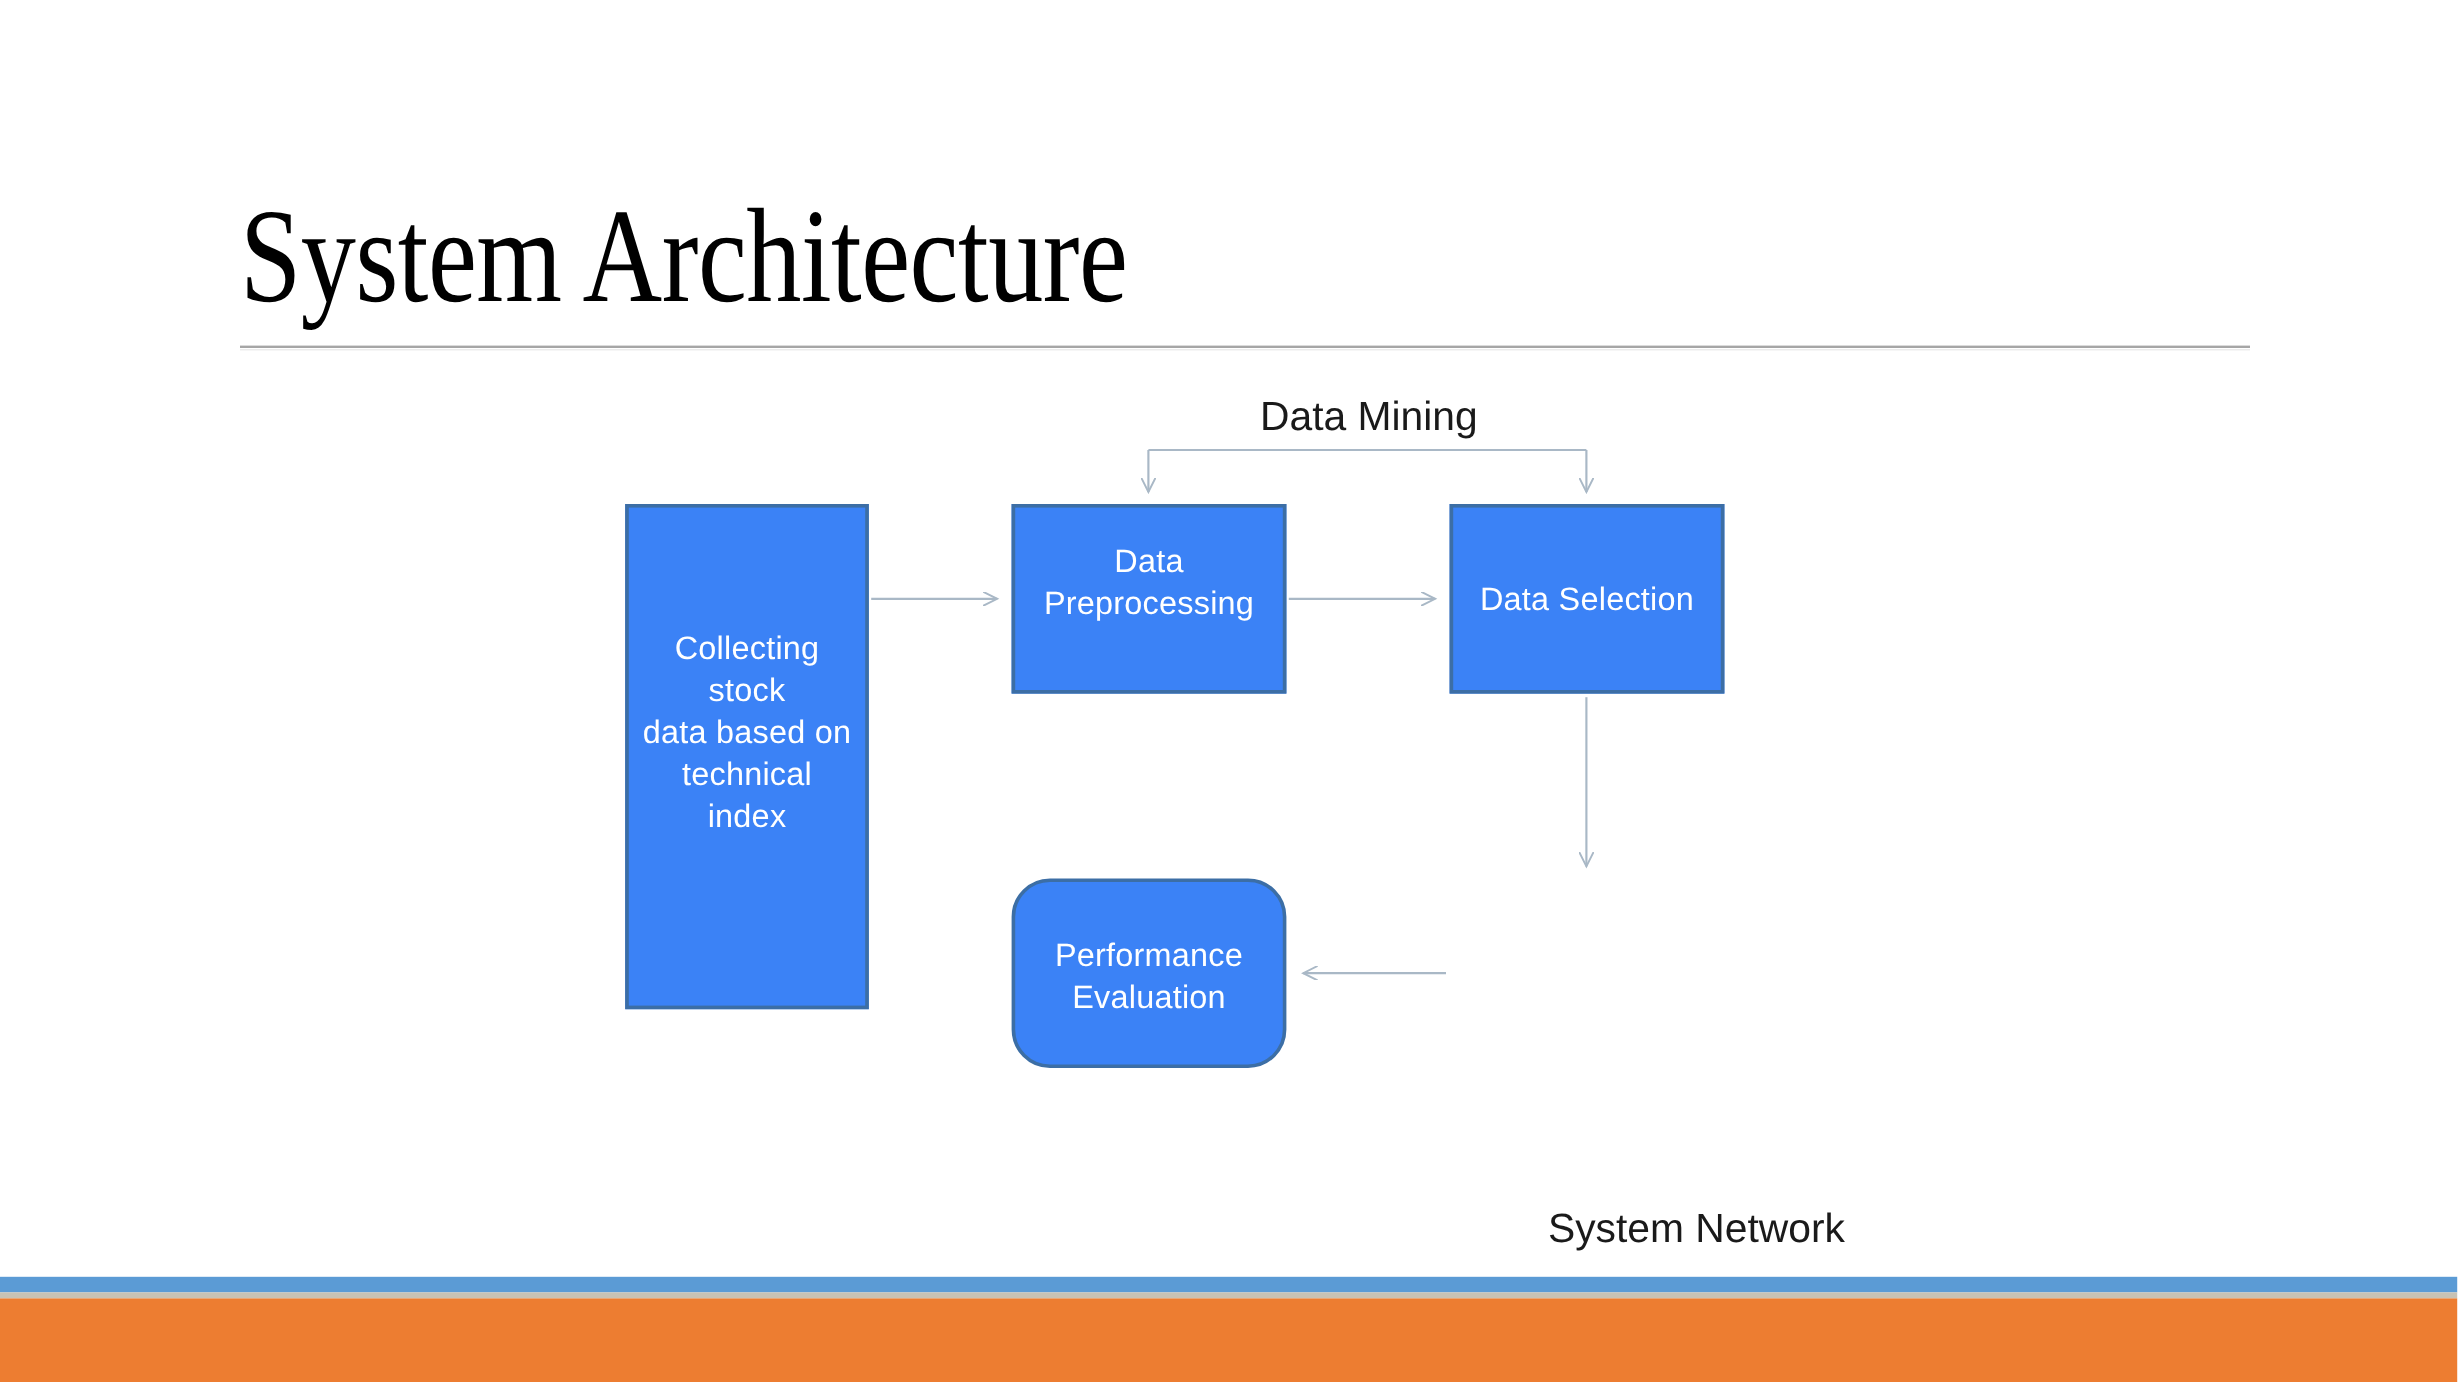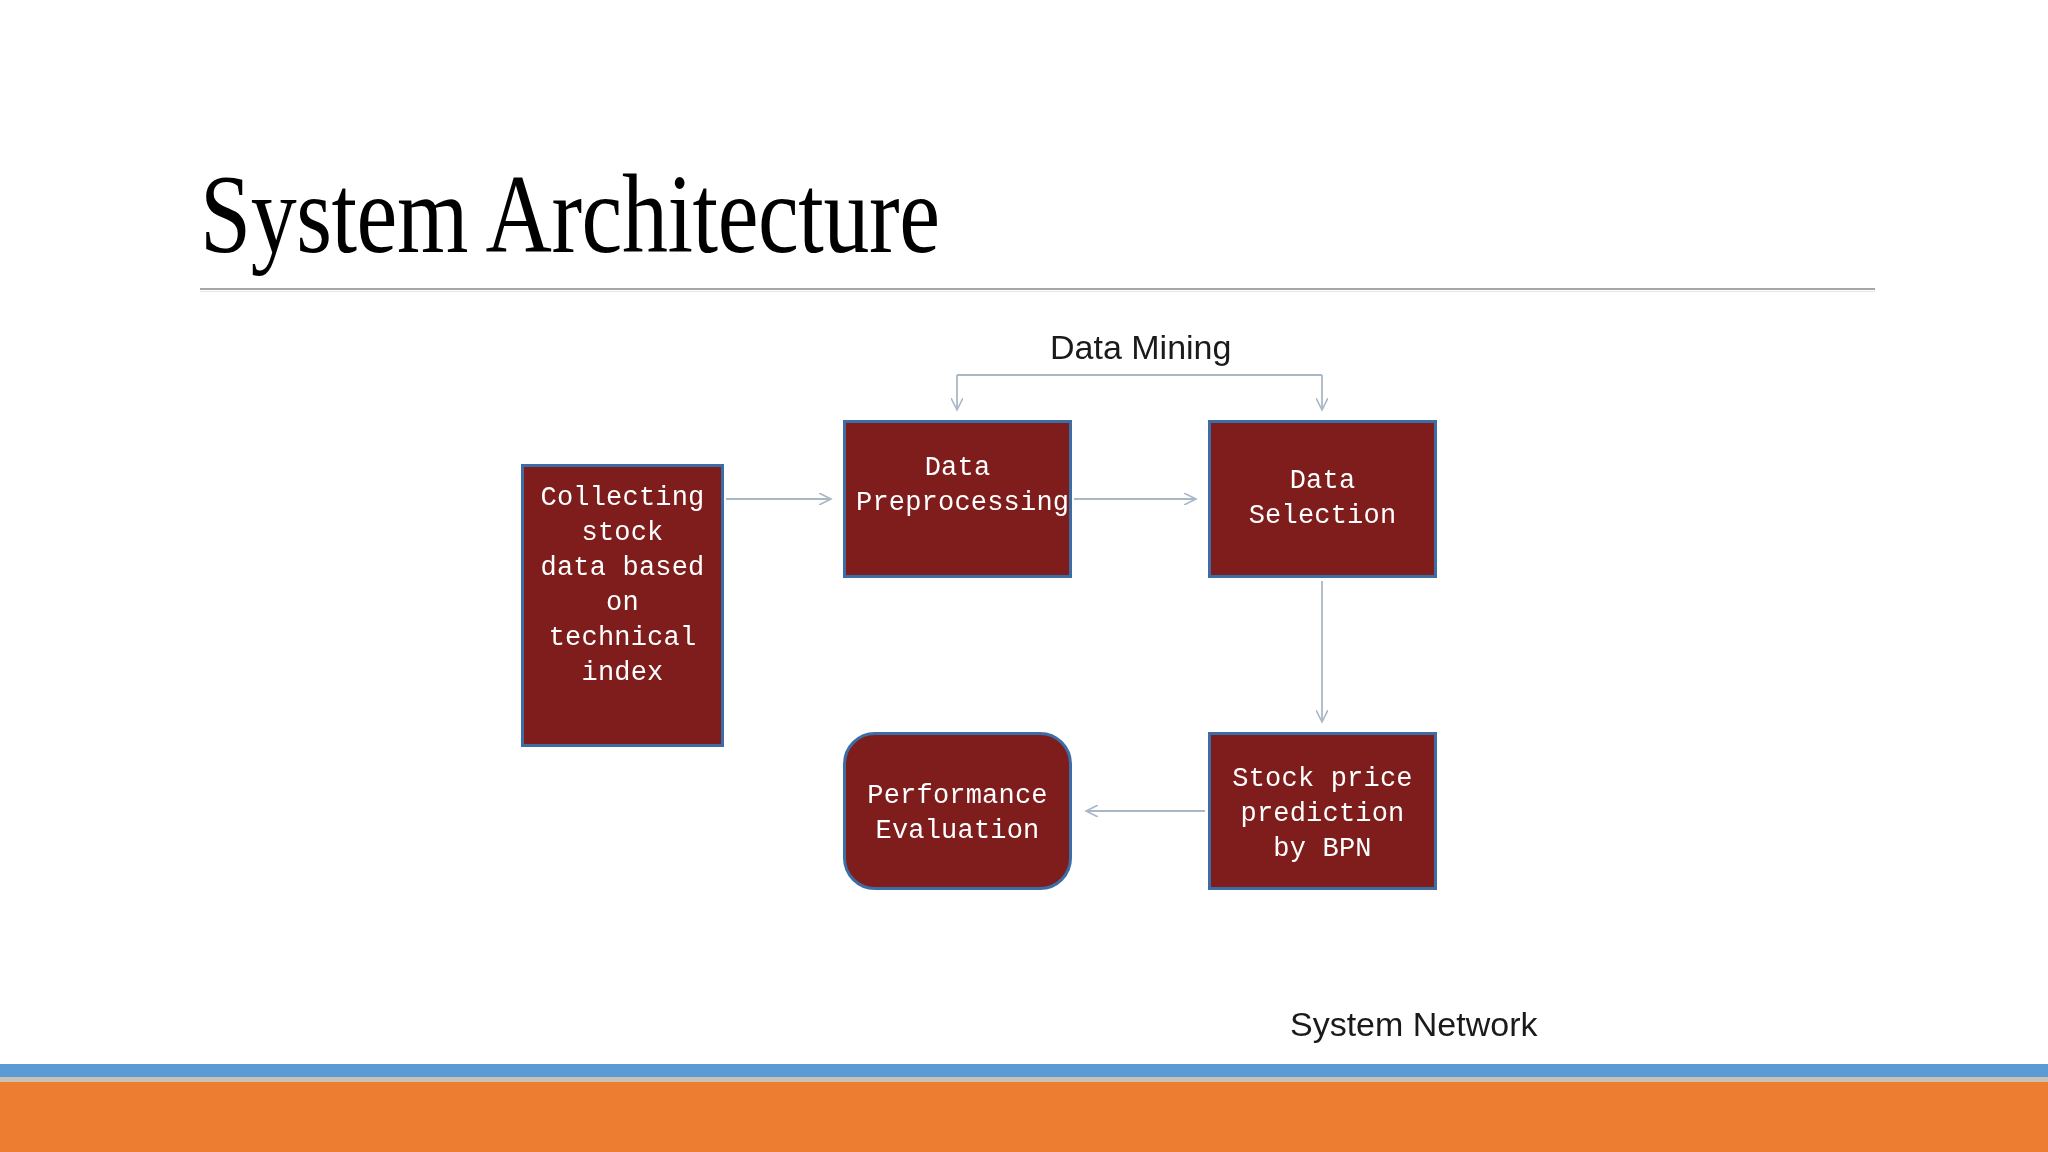--- a/index.html
+++ b/index.html
@@ -73,40 +73,40 @@
     left: 0;
     top: 0;
     width: 2048px;
     height: 760px;
   }
 
   
   .proc-box {
     position: absolute;
     box-sizing: border-box;
-    background: #7f1d1d;
+    background: #3b82f6;
     border: 3px solid #3C6EA5;
     display: flex;
     align-items: center;
     justify-content: center;
     text-align: center;
     color: #ffffff;
-    font-family: Liberation Mono, monospace;
+    font-family: Liberation Sans, sans-serif;
     font-size: 27px;
     line-height: 35px;
     letter-spacing: 0.2px;
     padding: 0 10px;
   }
   .proc-box .box-label {
     display: block;
     width: 100%;
     white-space: pre-line;
   }
 
-  #box-collecting   { left: 521px;  top: 120px; width: 203px; height: 283px; margin-top: 44px; }
+  #box-collecting   { left: 521px;  top: 120px; width: 203px; height: 421px; }
   #box-collecting .box-label { position: relative; top: -20px; }
 
   #box-preprocessing{ left: 843px;  top: 120px; width: 229px; height: 158px; }
   #box-preprocessing .box-label { position: relative; top: -13px; }
 
   #box-selection    { left: 1208px; top: 120px; width: 229px; height: 158px; }
 
   #box-performance  { left: 843px;  top: 432px; width: 229px; height: 158px; border-radius: 32px; }
   #box-performance .box-label { position: relative; top: 3px; }
 
@@ -201,24 +201,20 @@
 
     <div class="proc-box" id="box-selection">
       <span class="box-label">Data Selection</span>
     </div>
 
     <div class="proc-box" id="box-performance">
       <span class="box-label">Performance
 Evaluation</span>
     </div>
 
-    <div class="proc-box" id="box-bpn">
-      <span class="box-label">Stock price
-prediction by BPN</span>
-    </div>
 
     <div class="diagram-caption" id="label-data-mining">Data Mining</div>
 
     <div class="diagram-caption" id="label-neural-net">System Network</div>
 
   </div>
 
   <div id="bar-blue"></div>
   <div id="bar-divider"></div>
   <div id="bar-orange"></div>

